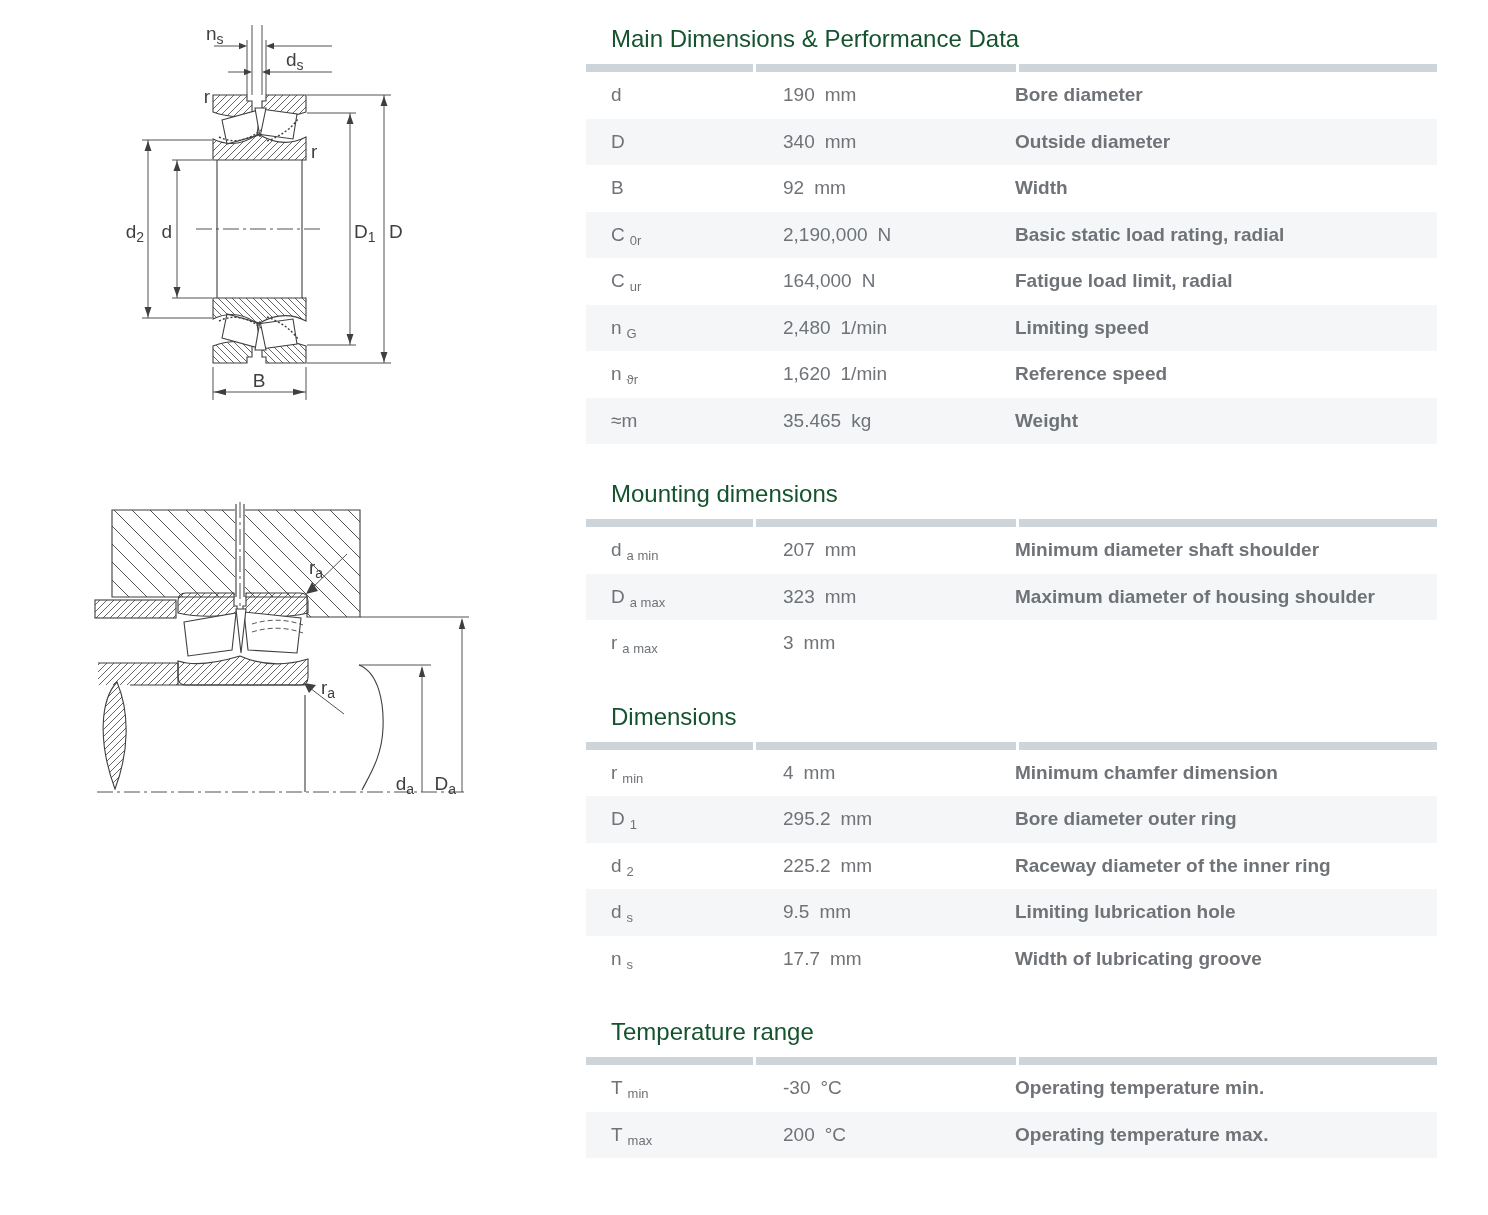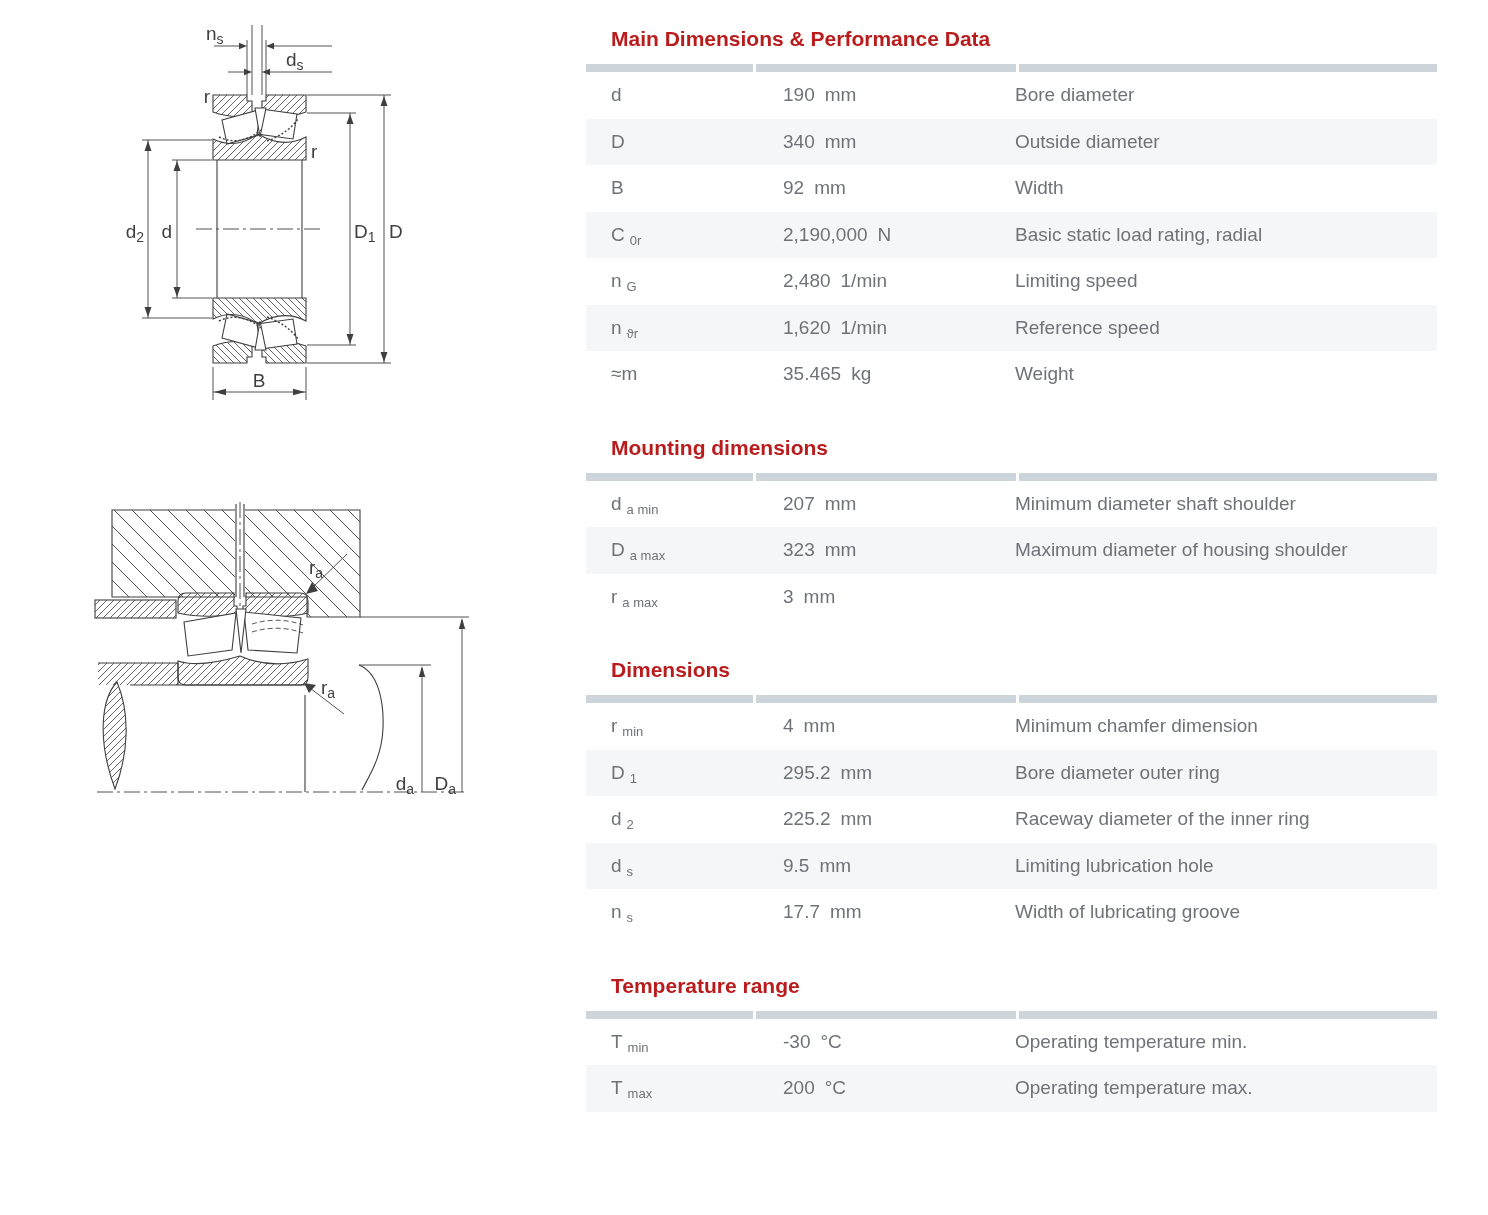--- a/index.html
+++ b/index.html
@@ -1,31 +1,31 @@
 <!DOCTYPE html>
 <html><head>
 <meta charset="utf-8">
 <style>
   html,body{margin:0;padding:0;background:#ffffff;}
   body{width:1488px;height:1215px;position:relative;overflow:hidden;
        font-family:"Liberation Sans", sans-serif;}
   
   .panel{position:absolute;left:586px;top:0;width:851px;}
-  .section-title{font-size:21px;font-weight:bold;color:#b91c1c;
+  .section-title{font-size:24px;font-weight:normal;color:#14532d;
        padding-left:25px;margin:37px 0 12px 0;line-height:26px;}
   .panel .section-title:first-child{margin-top:26px;}
   .bar{display:grid;grid-template-columns:167px 260px 1fr;gap:3px;height:8px;}
   .bar i{background:#cdd5db;display:block;}
   .rows{width:100%;}
   .row{display:grid;grid-template-columns:167px 260px 1fr;height:46.5px;
        align-items:center;font-size:19px;color:#6f7377;}
   .row:nth-child(even){background:#f4f6f8;}
   .c.sym{padding-left:25px;white-space:nowrap;}
   .c.val{padding-left:30px;white-space:nowrap;}
-  .c.desc{padding-left:2px;white-space:nowrap;}
+  .c.desc{padding-left:2px;white-space:nowrap;font-weight:bold;}
   .sub{font-size:13px;margin-left:5px;position:relative;top:4px;white-space:pre;}
   .unit{margin-left:10px;}
   
   .drawA{position:absolute;left:90px;top:18px;}
   .drawB{position:absolute;left:90px;top:500px;}
   svg text{font-family:"Liberation Sans", sans-serif;font-size:19px;fill:#3f3f3f;}
   svg .ss{font-size:14px;}
   .ol{stroke:#3f3f3f;stroke-width:1.1;fill:none;}
   .thin{stroke:#3f3f3f;stroke-width:0.9;fill:none;}
   .cl{stroke:#3f3f3f;stroke-width:0.9;fill:none;stroke-dasharray:16 4 3 4;}
@@ -172,20 +172,25 @@
         <div class="c sym"><span>B</span><span class="sub"></span></div>
         <div class="c val"><span>92</span><span class="unit">mm</span></div>
         <div class="c desc">Width</div>
       </div>
     <div class="row">
         <div class="c sym"><span>C</span><span class="sub">0r</span></div>
         <div class="c val"><span>2,190,000</span><span class="unit">N</span></div>
         <div class="c desc">Basic static load rating, radial</div>
       </div>
     <div class="row">
+        <div class="c sym"><span>C</span><span class="sub">ur</span></div>
+        <div class="c val"><span>164,000</span><span class="unit">N</span></div>
+        <div class="c desc">Fatigue load limit, radial</div>
+      </div>
+    <div class="row">
         <div class="c sym"><span>n</span><span class="sub">G</span></div>
         <div class="c val"><span>2,480</span><span class="unit">1/min</span></div>
         <div class="c desc">Limiting speed</div>
       </div>
     <div class="row">
         <div class="c sym"><span>n</span><span class="sub">ϑr</span></div>
         <div class="c val"><span>1,620</span><span class="unit">1/min</span></div>
         <div class="c desc">Reference speed</div>
       </div>
     <div class="row">

